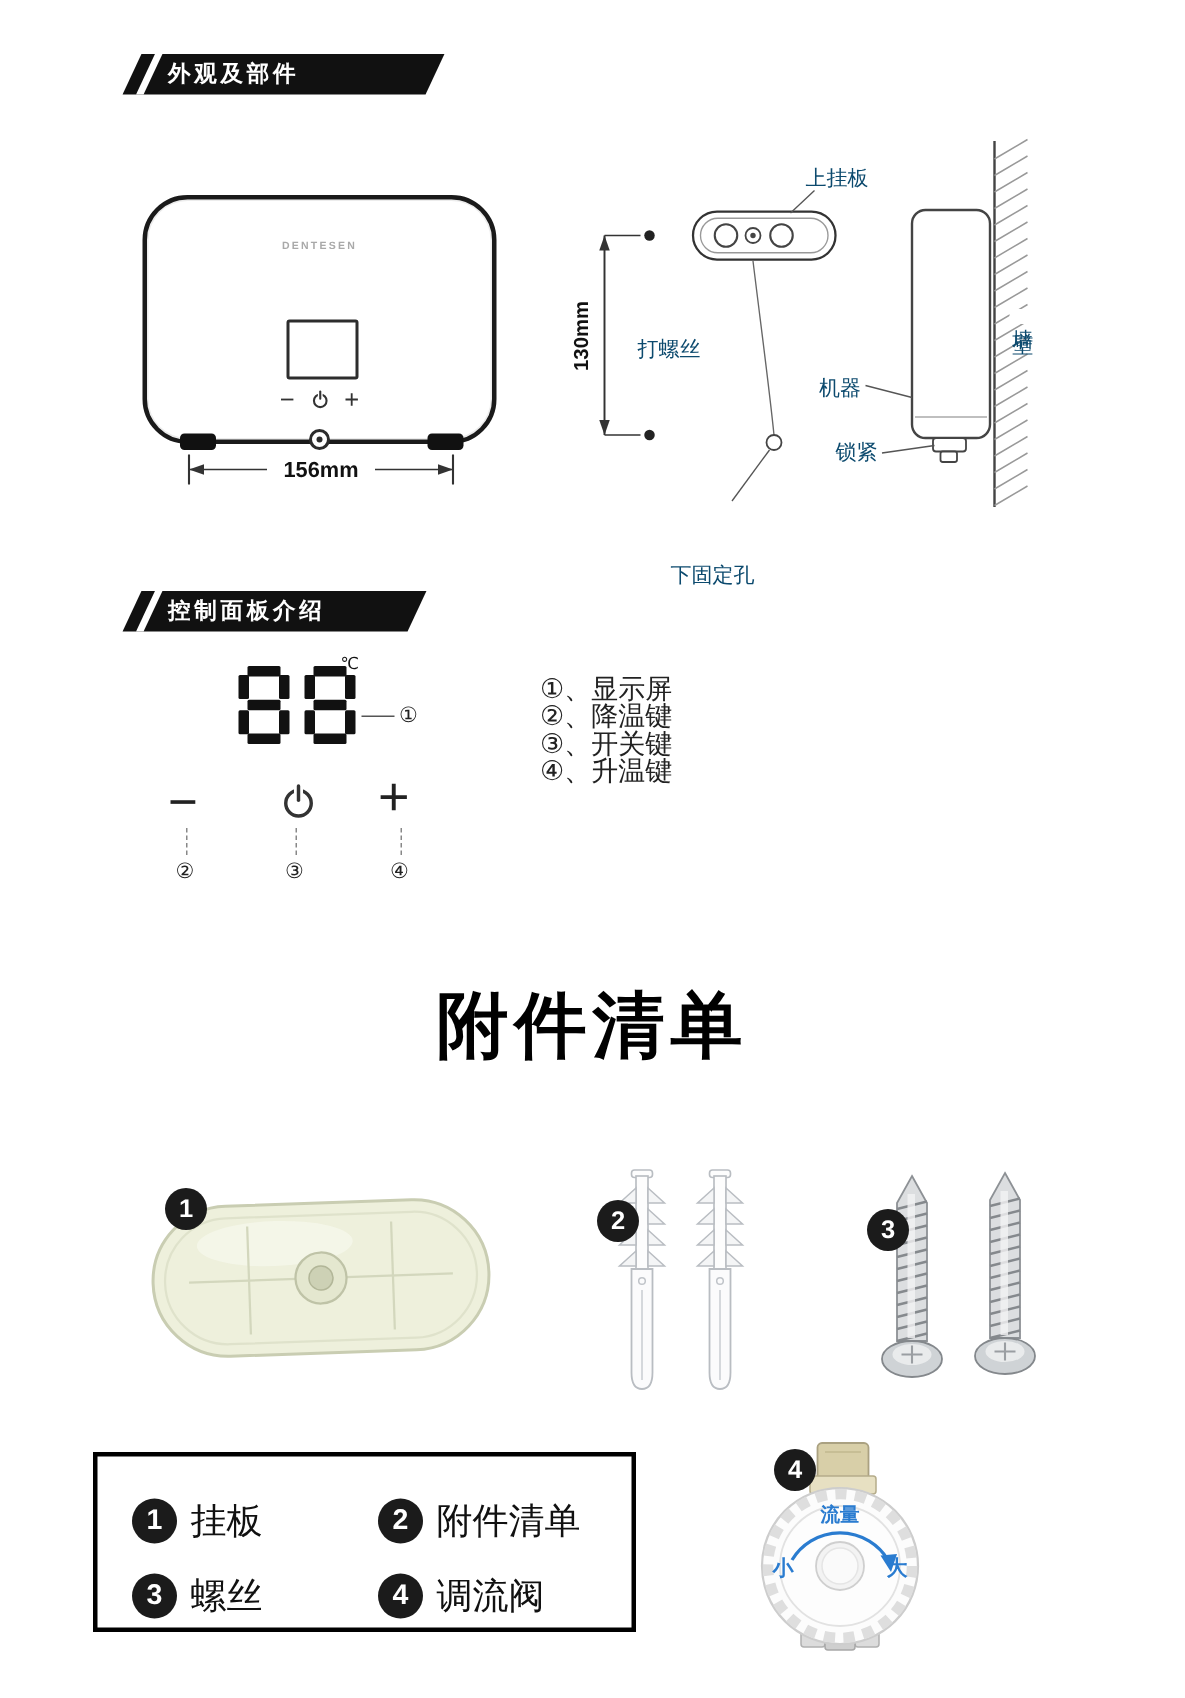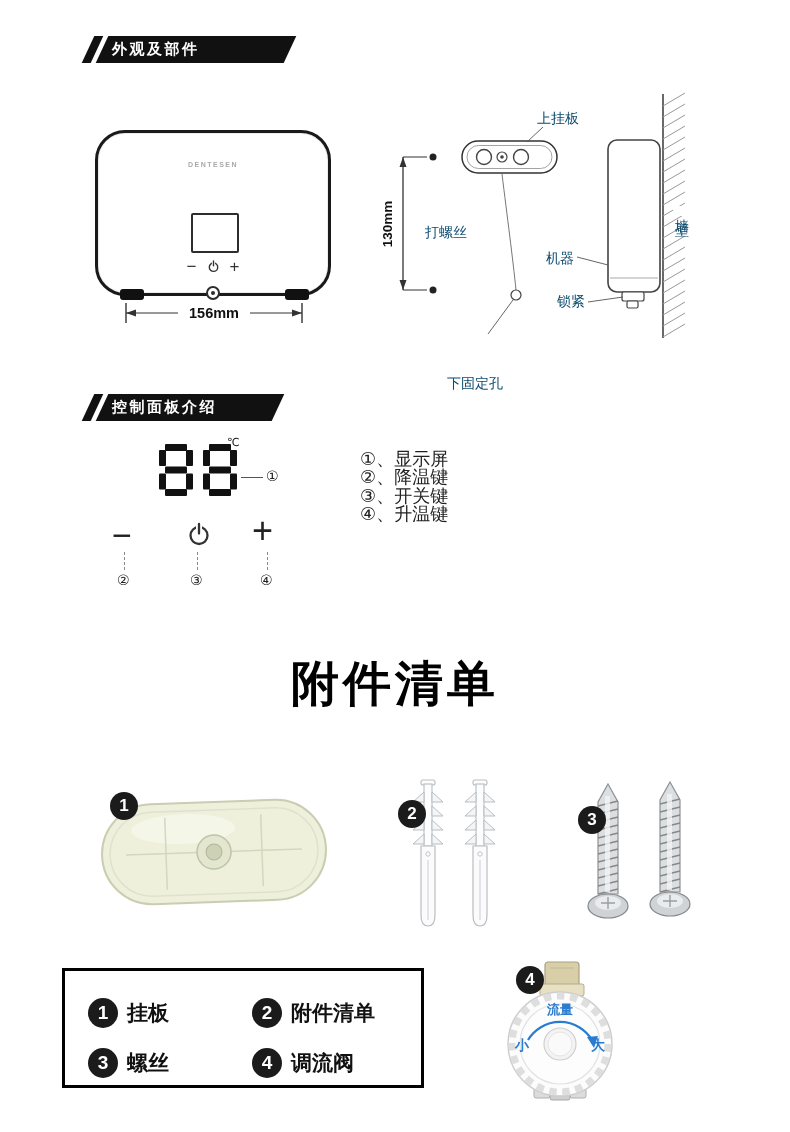--- a/index.html
+++ b/index.html
@@ -84,21 +84,21 @@
   .legend-box {
     position:absolute; left:62px; top:968px; width:362px; height:120px;
     border:3px solid #000; background:#fff;
   }
   .legend-item { position:absolute; display:flex; align-items:center; gap:9px; z-index:4; }
   .legend-item .badge-lg {
     width:30px; height:30px; border-radius:50%; background:#1b1b1b; color:#fff;
     font-size:19px; font-weight:bold; display:flex; align-items:center; justify-content:center;
     flex:0 0 auto;
   }
-  .legend-label { font-size:21px; font-weight:bold; color:#111; white-space:nowrap; }
+  .legend-label { font-size:24px; font-weight:normal; color:#111; white-space:nowrap; }
 </style>
 </head>
 <body>
 
 <div class="page">
 
   <div class="banner" style="left:88px;top:36px;width:202px;">
     <span class="banner-text">外观及部件</span>
   </div>
 

